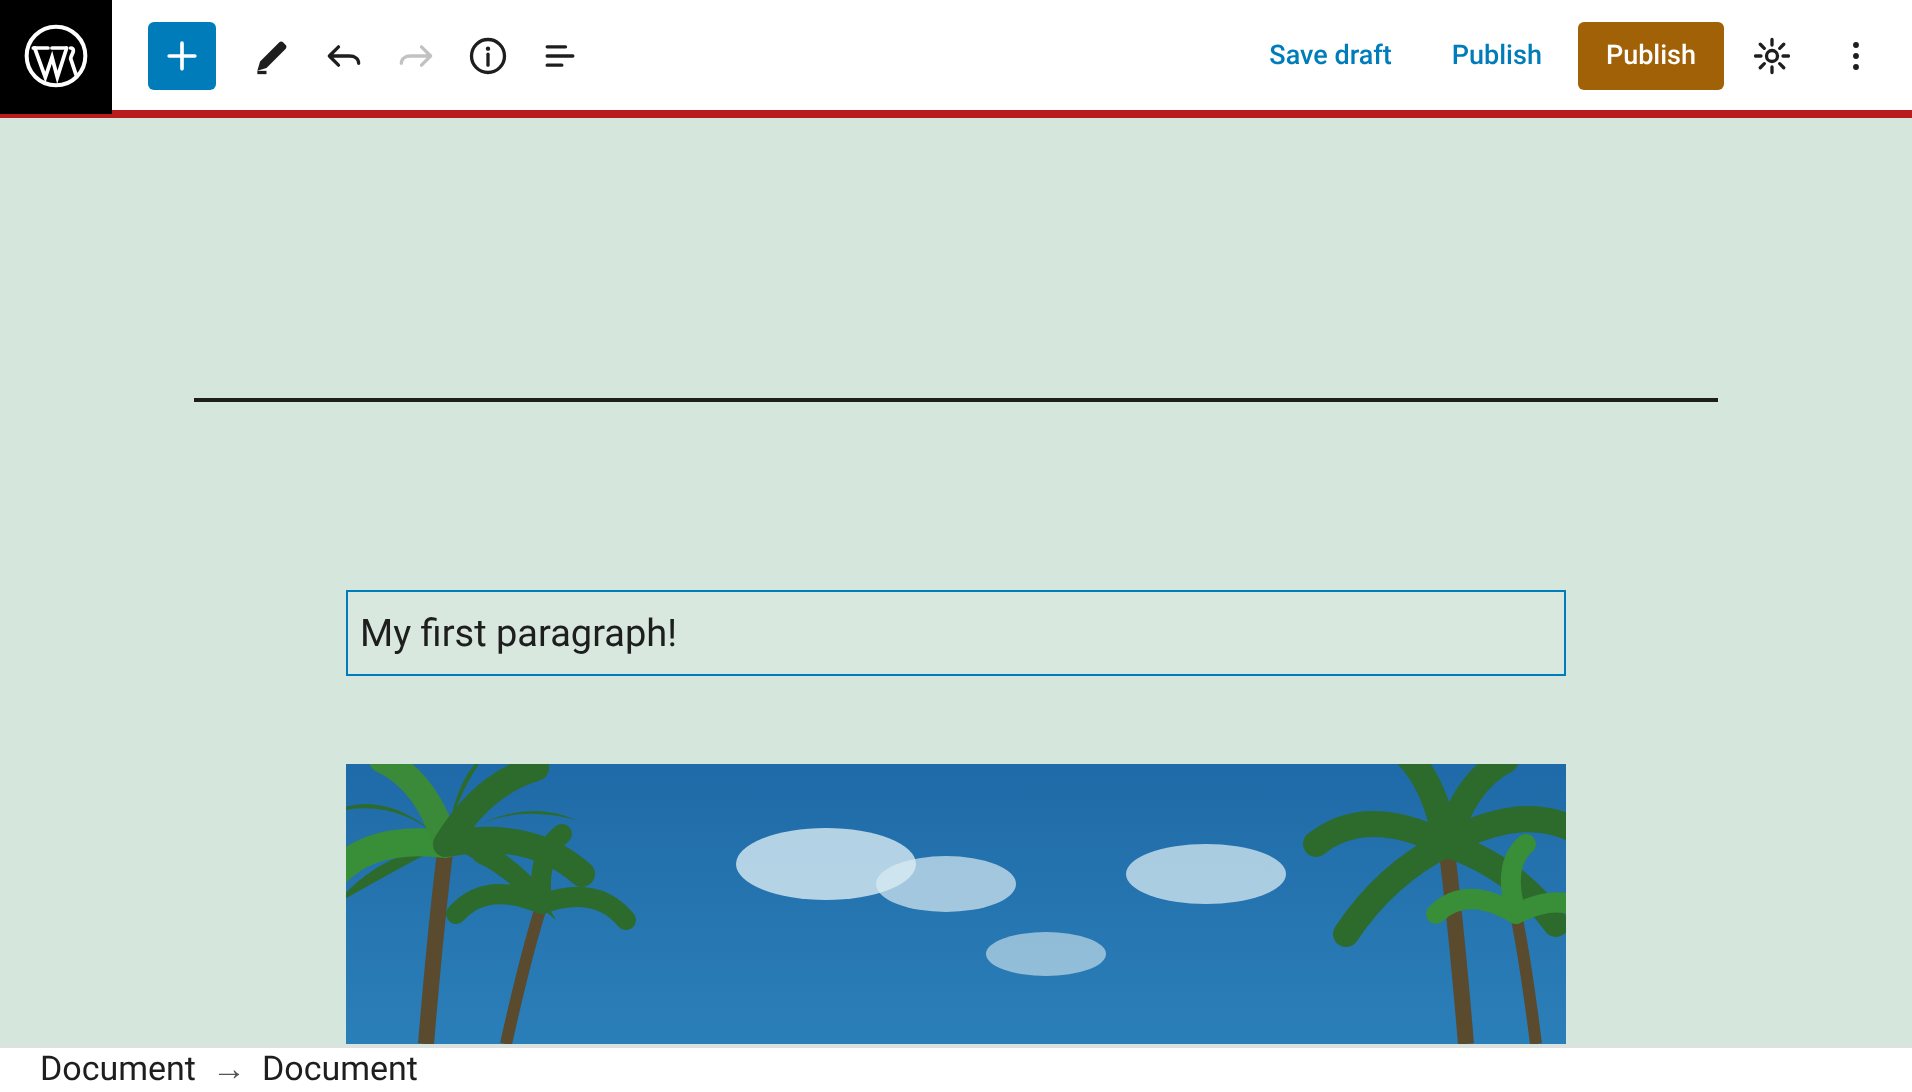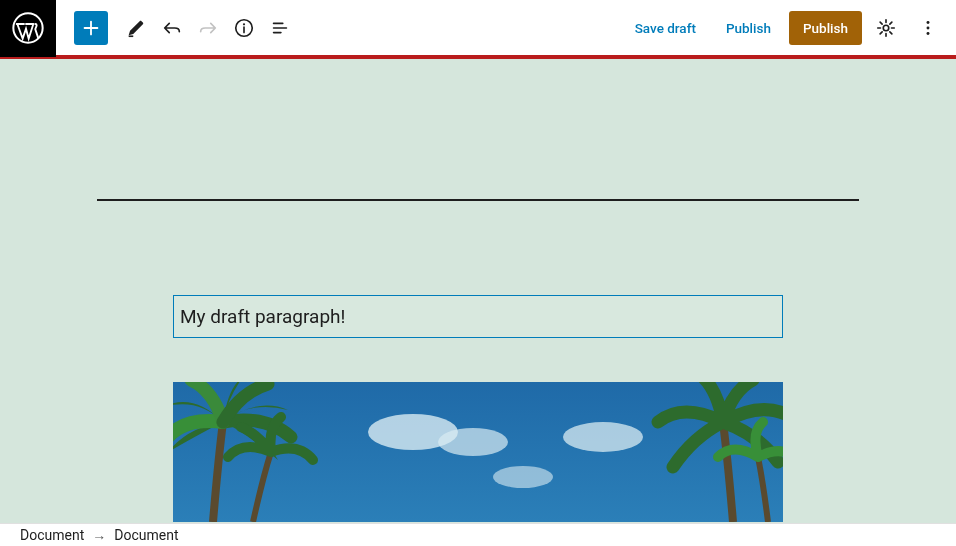--- a/index.html
+++ b/index.html
@@ -121,21 +121,21 @@
   overflow: hidden;
 }
 .image-block svg { display: block; }
 .footer {
   height: 23px;
   background: #fff;
   border-top: 1px solid #e0e0e0;
   display: flex;
   align-items: center;
   padding: 0 20px;
-  font-size: 14px;
+  font-size: 17px;
   color: #1e1e1e;
   position: absolute;
   bottom: 0;
   left: 0;
   right: 0;
 }
 .breadcrumb-sep { margin: 0 8px; color: #555; }
 </style>
 </head>
 <body>
@@ -199,21 +199,21 @@
           <circle cx="12" cy="12" r="1.6" fill="#1e1e1e"></circle>
           <circle cx="12" cy="18" r="1.6" fill="#1e1e1e"></circle>
         </svg>
     </div>
   </div>
 </div>
 
 <div class="canvas">
   <div class="page-content">
     <div class="title-line"></div>
-    <div class="paragraph-block">My draft paragraph!</div>
+    <div class="paragraph-block">My first paragraph!</div>
     <div class="image-block">
       <svg width="610" height="140" viewBox="0 0 610 140">
         <defs>
           <linearGradient id="sky" x1="0" y1="0" x2="0" y2="1">
             <stop offset="0" stop-color="#1f6aa8"></stop>
             <stop offset="1" stop-color="#2b7fb8"></stop>
           </linearGradient>
         </defs>
         <rect width="610" height="140" fill="url(#sky)"></rect>
         <ellipse cx="240" cy="50" rx="45" ry="18" fill="#d8ebf2" opacity="0.8"></ellipse>

